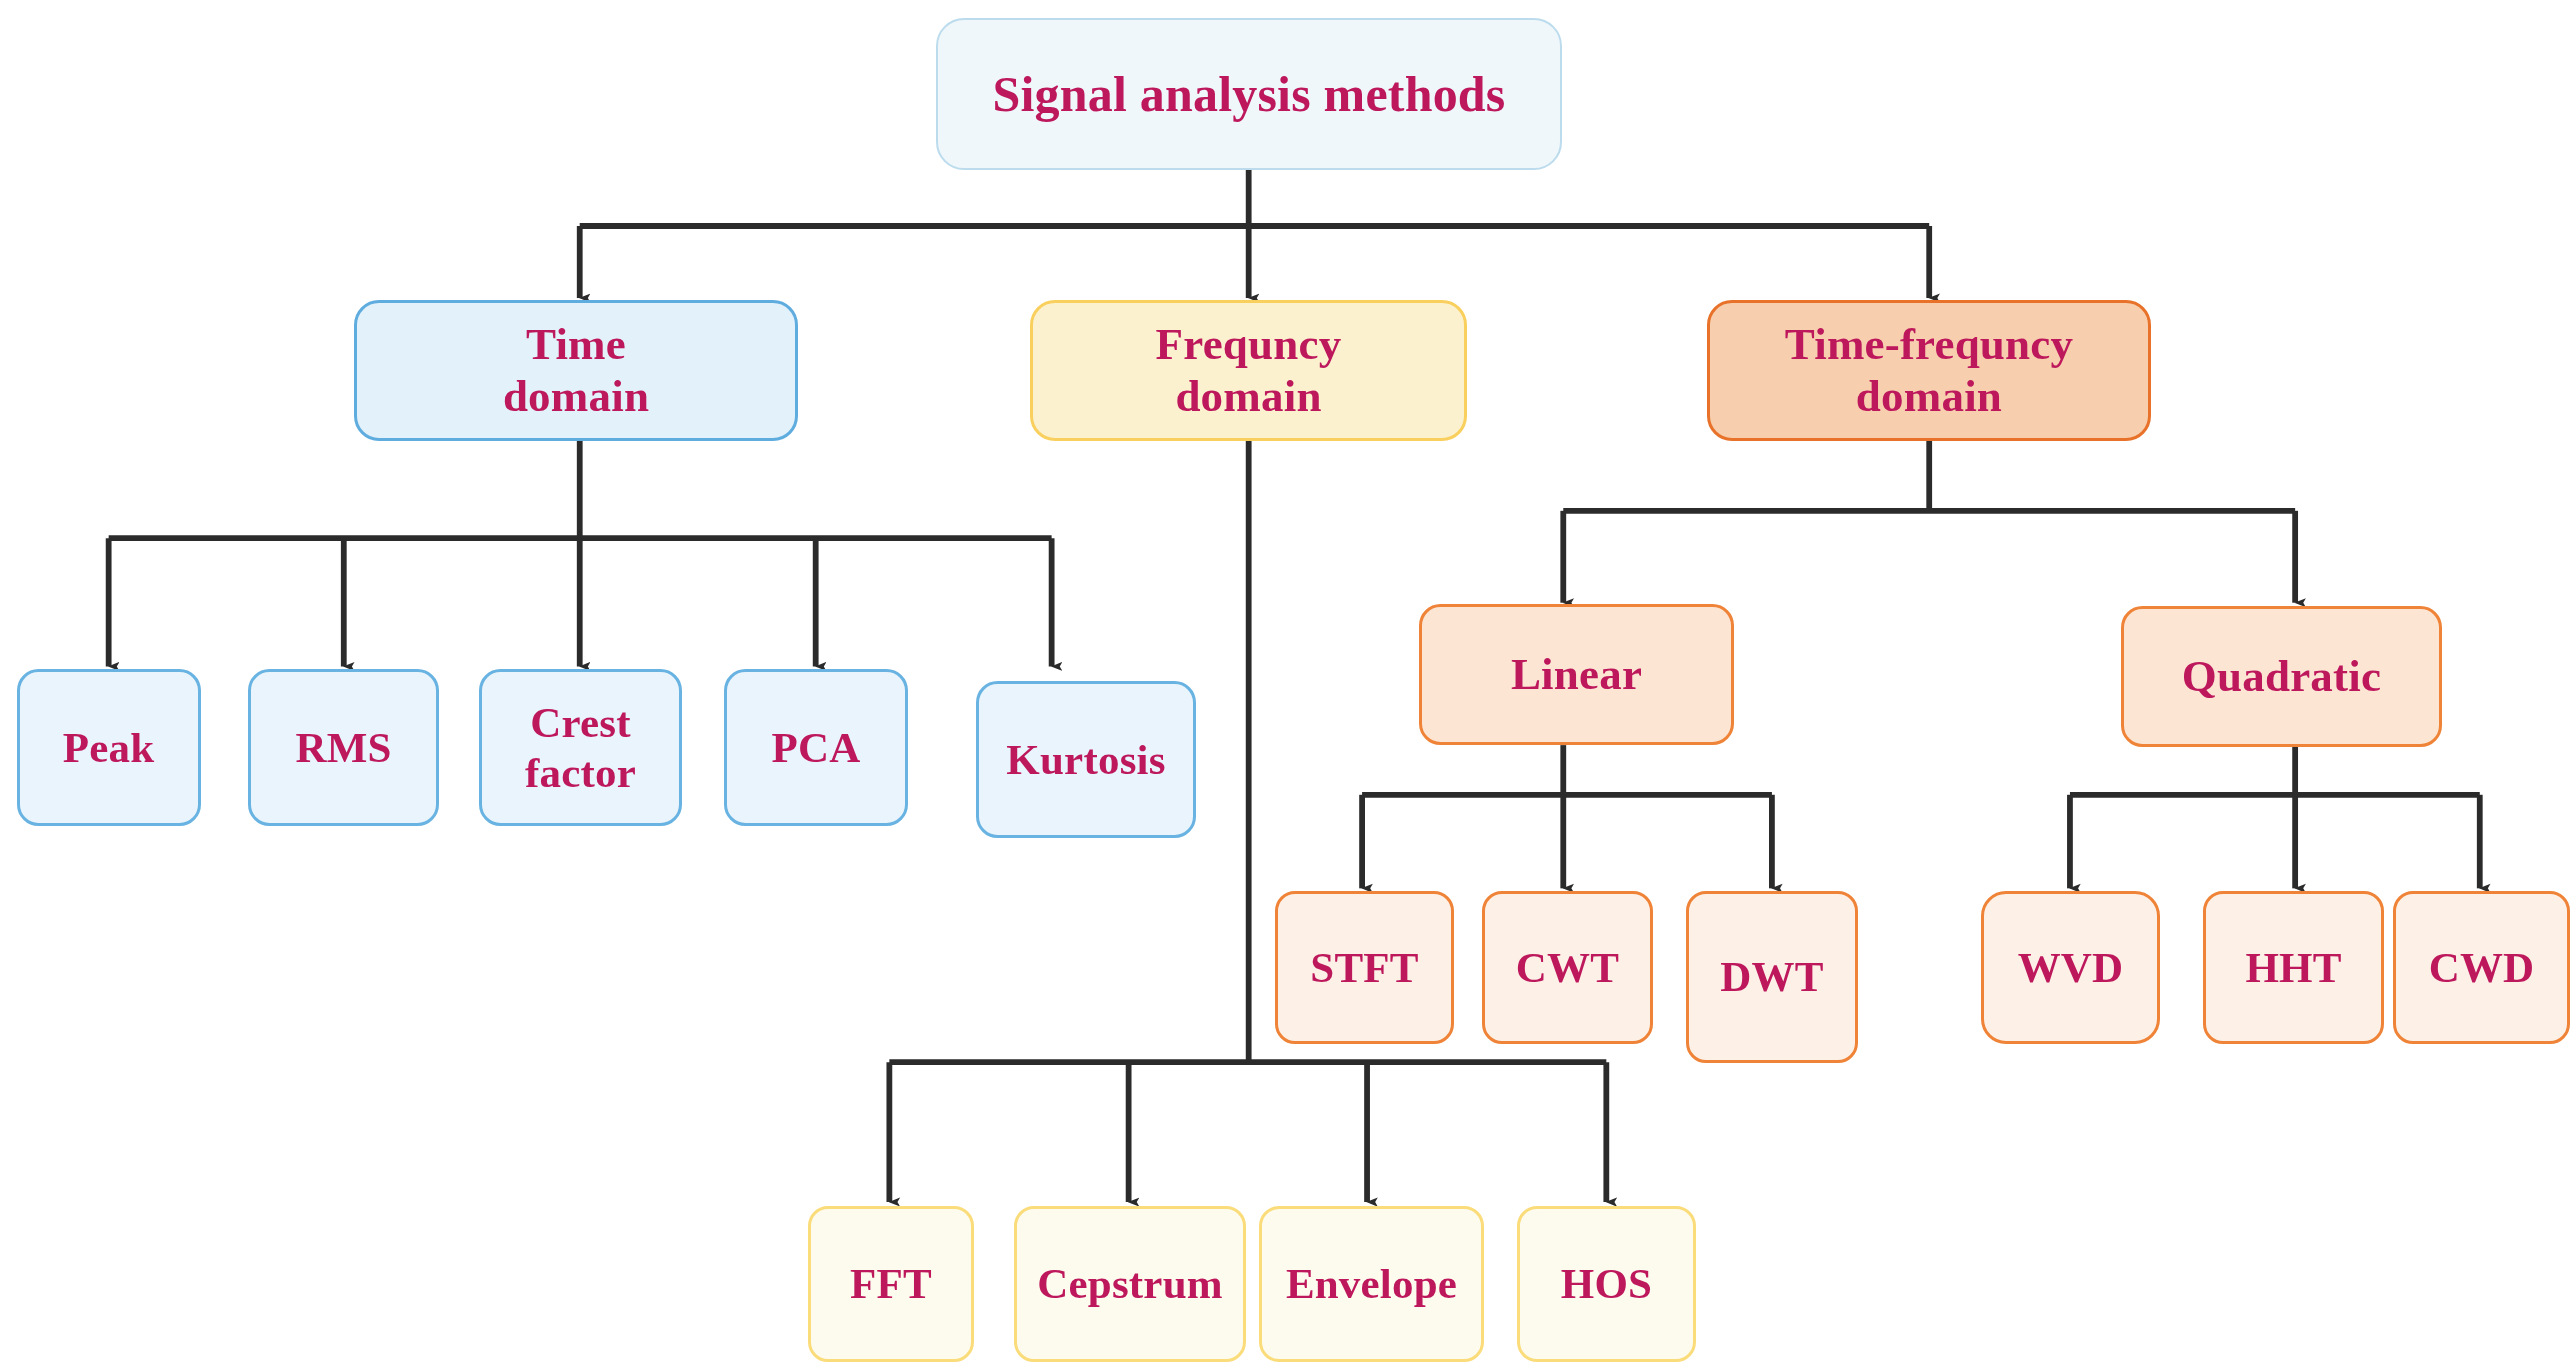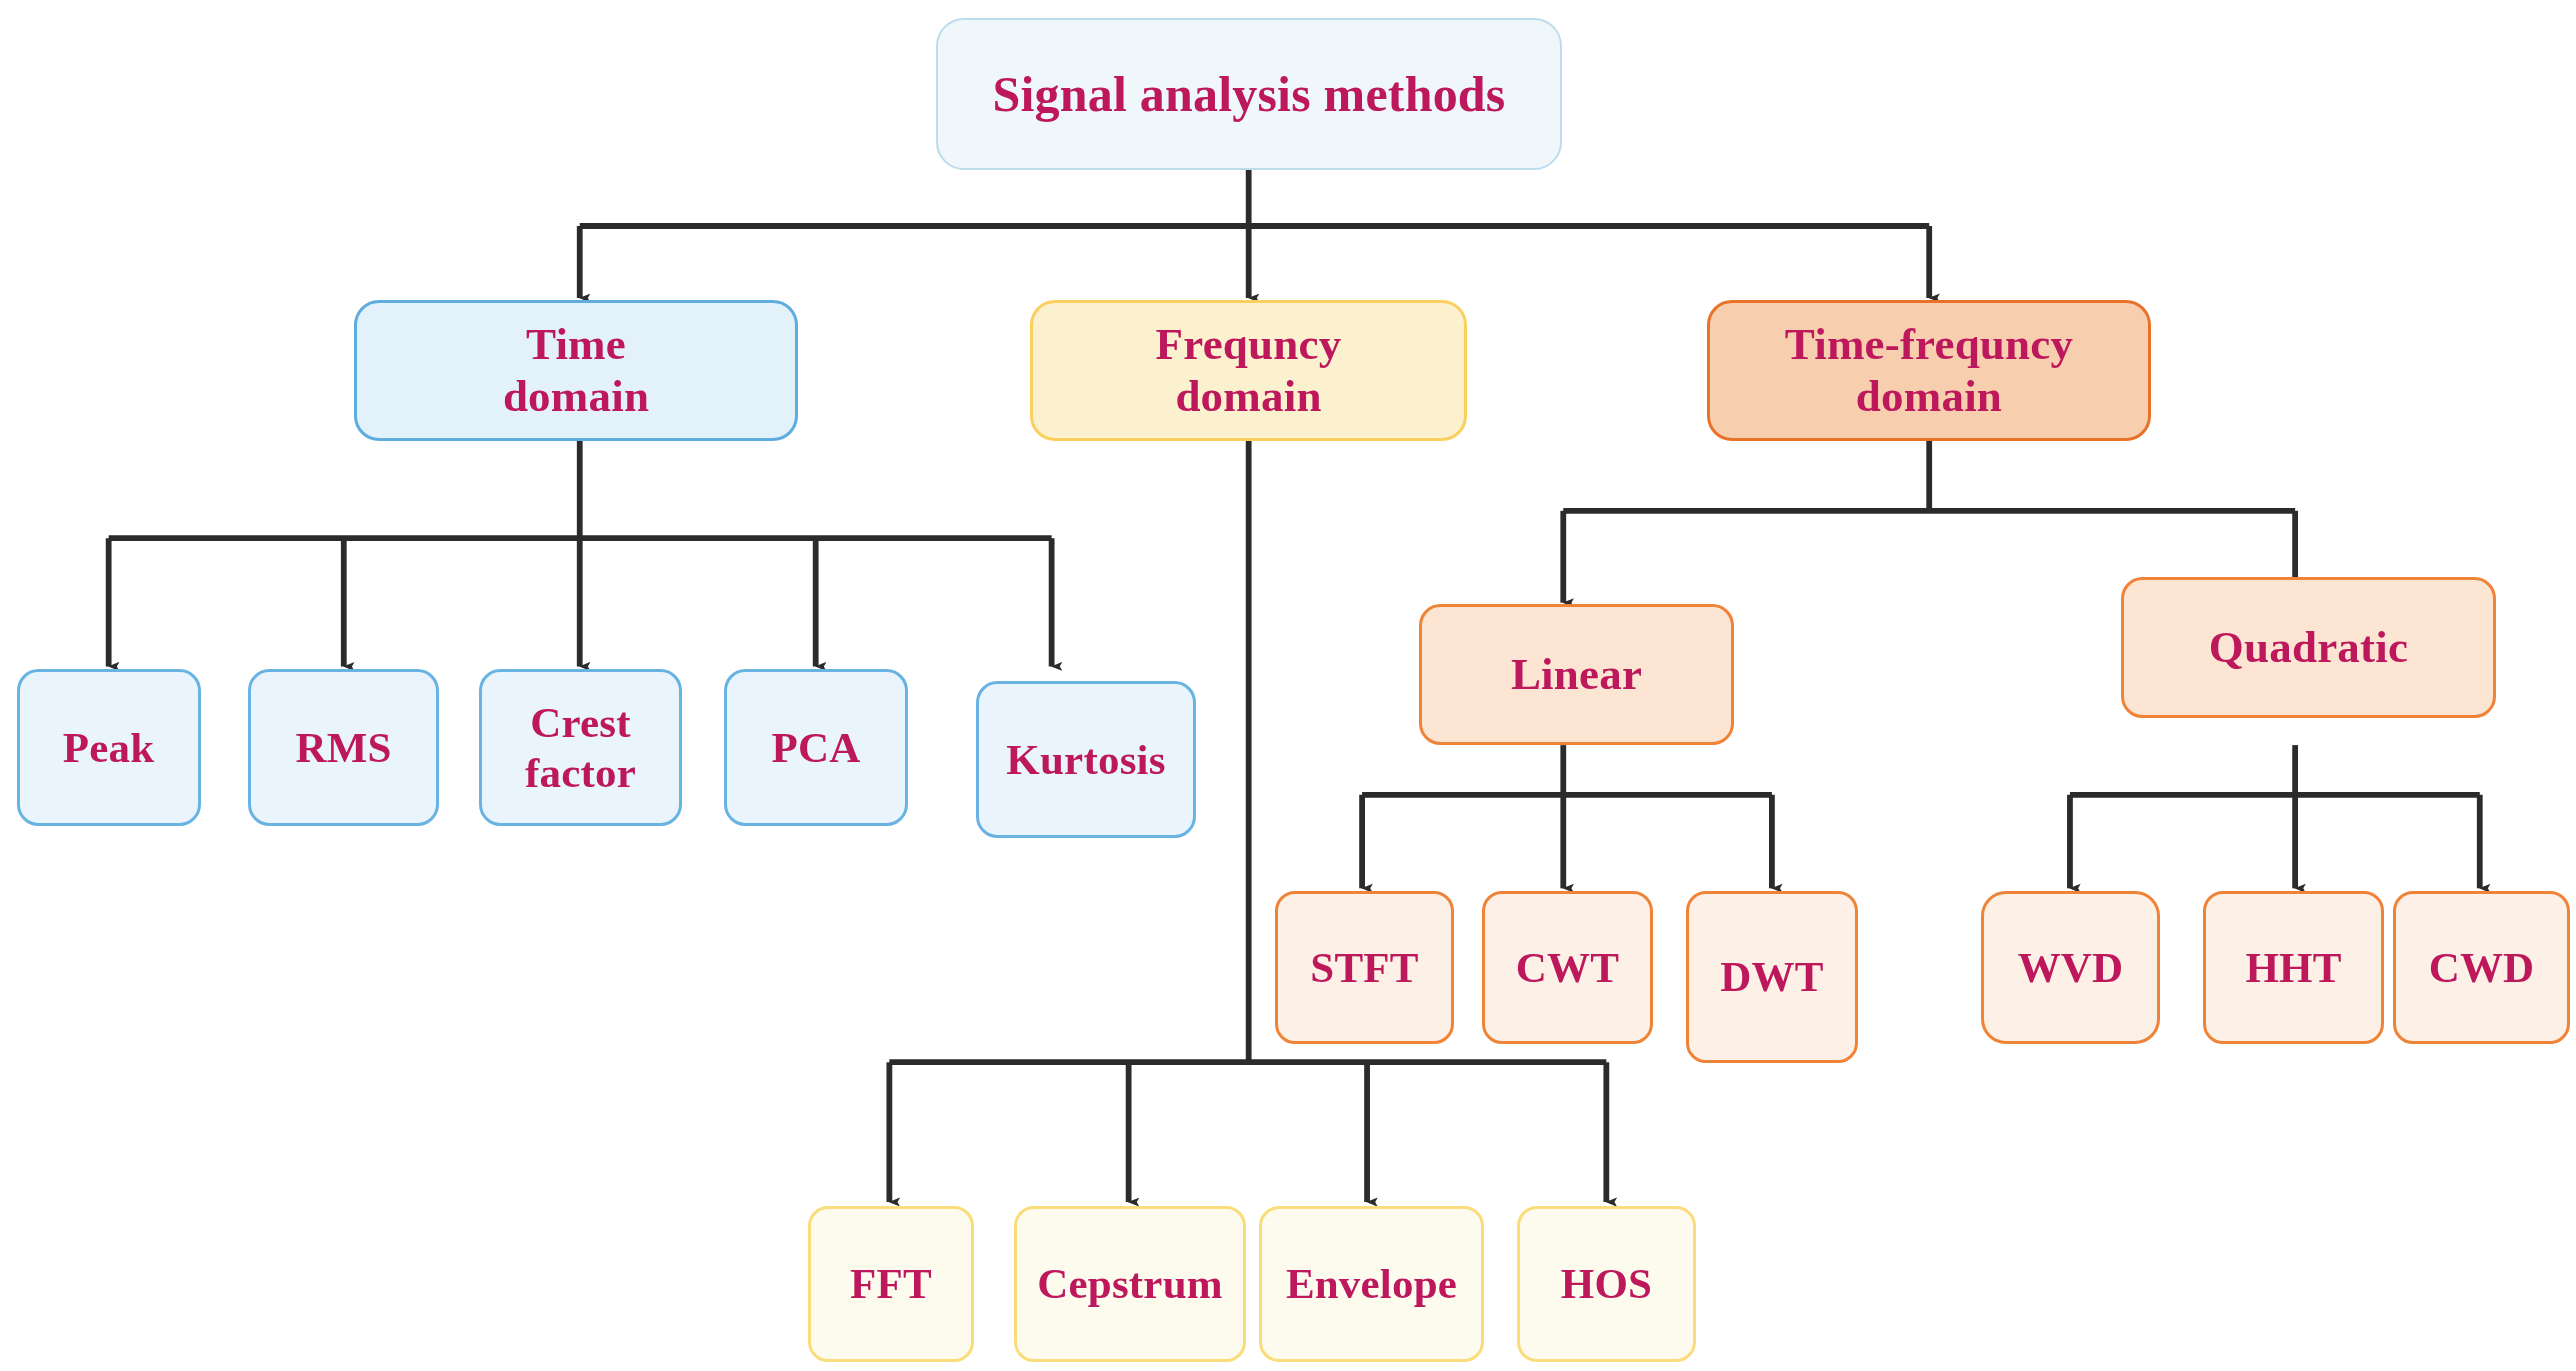--- a/index.html
+++ b/index.html
@@ -159,21 +159,21 @@
 domain</div>
 
   <div class="node n-timeleaf" style="left:16.6px; top:669px; width:184px; height:157px;">Peak</div>
   <div class="node n-timeleaf" style="left:248px; top:669px; width:191px; height:157px;">RMS</div>
   <div class="node n-timeleaf" style="left:479px; top:669px; width:203px; height:157px;">Crest
 factor</div>
   <div class="node n-timeleaf" style="left:724px; top:669px; width:184px; height:157px;">PCA</div>
   <div class="node n-timeleaf" style="left:976px; top:669px; width:220px; height:157px;margin-top:12px;">Kurtosis</div>
 
   <div class="node n-tfmid" style="left:1419px; top:604px; width:315px; height:141px;">Linear</div>
-  <div class="node n-tfmid" style="left:2121px; top:577px; width:375px; height:141px;">Quadratic</div>
+  <div class="node n-tfmid" style="left:2121px; top:606px; width:321px; height:141px;">Quadratic</div>
 
   <div class="node n-tfleaf" style="left:1275px; top:891px; width:179px; height:153px;">STFT</div>
   <div class="node n-tfleaf" style="left:1482px; top:891px; width:171px; height:153px;">CWT</div>
   <div class="node n-tfleaf" style="left:1686px; top:891px; width:172px; height:172px;">DWT</div>
 
   <div class="node n-tfleaf" style="left:1981px; top:891px; width:179px; height:153px;border-radius:25px;">WVD</div>
   <div class="node n-tfleaf" style="left:2203px; top:891px; width:181px; height:153px;">HHT</div>
   <div class="node n-tfleaf" style="left:2393px; top:891px; width:177px; height:153px;">CWD</div>
 
   <div class="node n-freqleaf" style="left:808px; top:1206px; width:166px; height:156px;">FFT</div>

